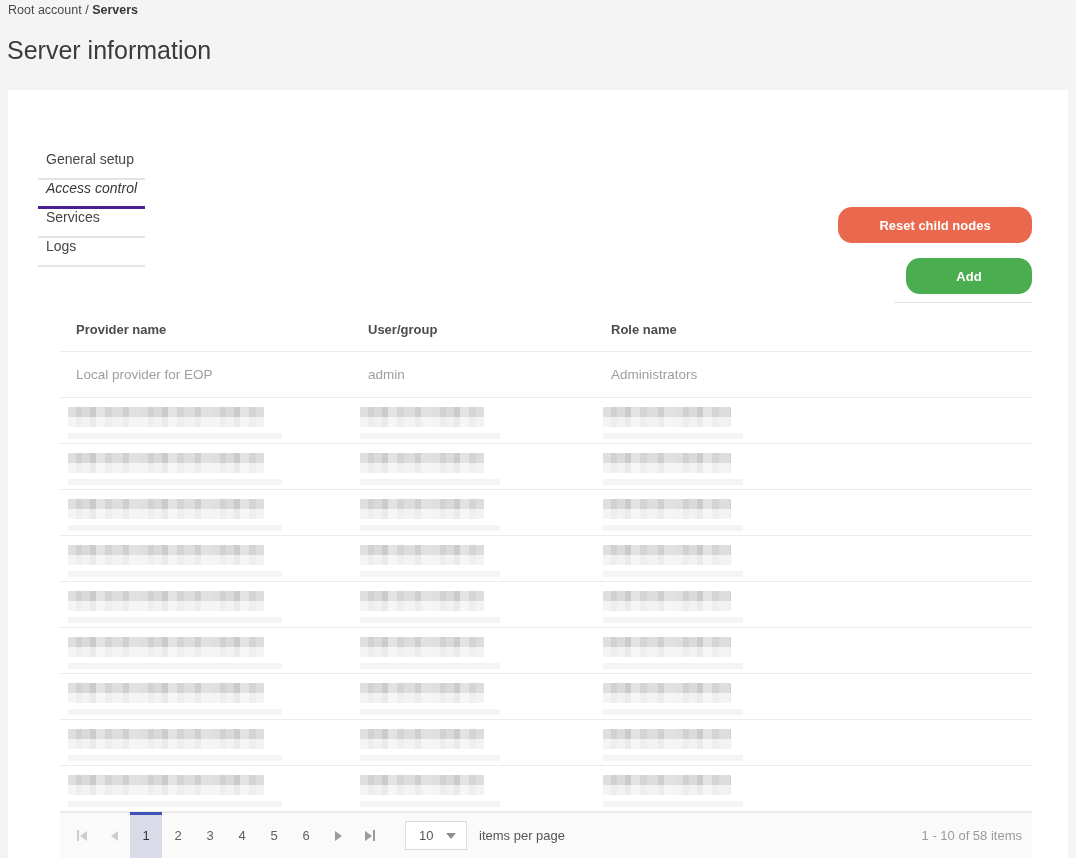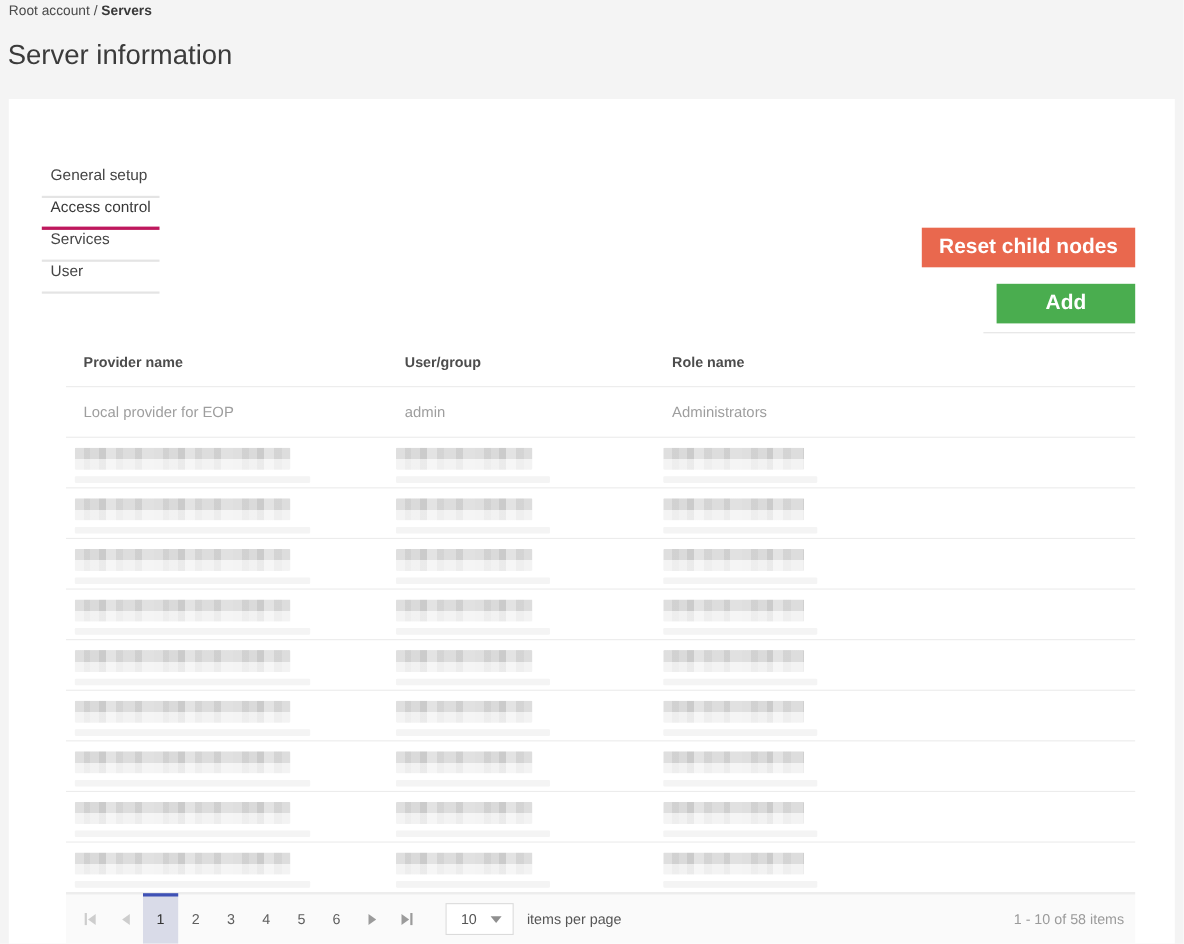--- a/index.html
+++ b/index.html
@@ -31,30 +31,30 @@
 
   
   .tabs { position: absolute; left: 30px; top: 61px; display: flex; flex-direction: column; }
   .tab {
     font-size: 14px; color: #454545;
     padding: 0 8px 11px 8px; margin-right: 19px;
     border-bottom: 2px solid #e4e4e4;
     cursor: pointer; white-space: nowrap;
   }
   .tab.active {
-    border-bottom: 3px solid #be185d;
-    padding-bottom: 10px; color: #383838;
+    border-bottom: 3px solid #4c1d95;
+    padding-bottom: 10px; color: #383838; font-style: italic;
   }
 
   
   .btn {
     position: absolute; right: 36px; height: 36px;
-    border: none; border-radius: 0;
+    border: none; border-radius: 14px;
     color: #fff; font-family: "Liberation Sans", sans-serif;
-    font-size: 19px; font-weight: 700; cursor: pointer;
+    font-size: 13px; font-weight: 700; cursor: pointer;
   }
   .btn-reset { top: 117px; width: 194px; background: #e9684e; }
   .btn-add   { top: 168px; width: 126px; background: #4aad4f; }
   .add-divider {
     position: absolute; right: 36px; top: 212px;
     width: 138px; height: 1px; background: #e3e3e3;
   }
 
   
   .grid { position: absolute; left: 52px; right: 36px; top: 217px; }
@@ -143,21 +143,21 @@
 </div>
 
 <h1 class="page-title">Server information</h1>
 
 <div class="card">
 
   <div class="tabs">
     <div class="tab">General setup</div>
     <div class="tab active">Access control</div>
     <div class="tab">Services</div>
-    <div class="tab">User</div>
+    <div class="tab">Logs</div>
   </div>
 
   <button class="btn btn-reset">Reset child nodes</button>
   <button class="btn btn-add">Add</button>
   <div class="add-divider"></div>
 
   <div class="grid">
     <div class="thead">
       <div class="cell col-provider">Provider name</div>
       <div class="cell col-user">User/group</div>

